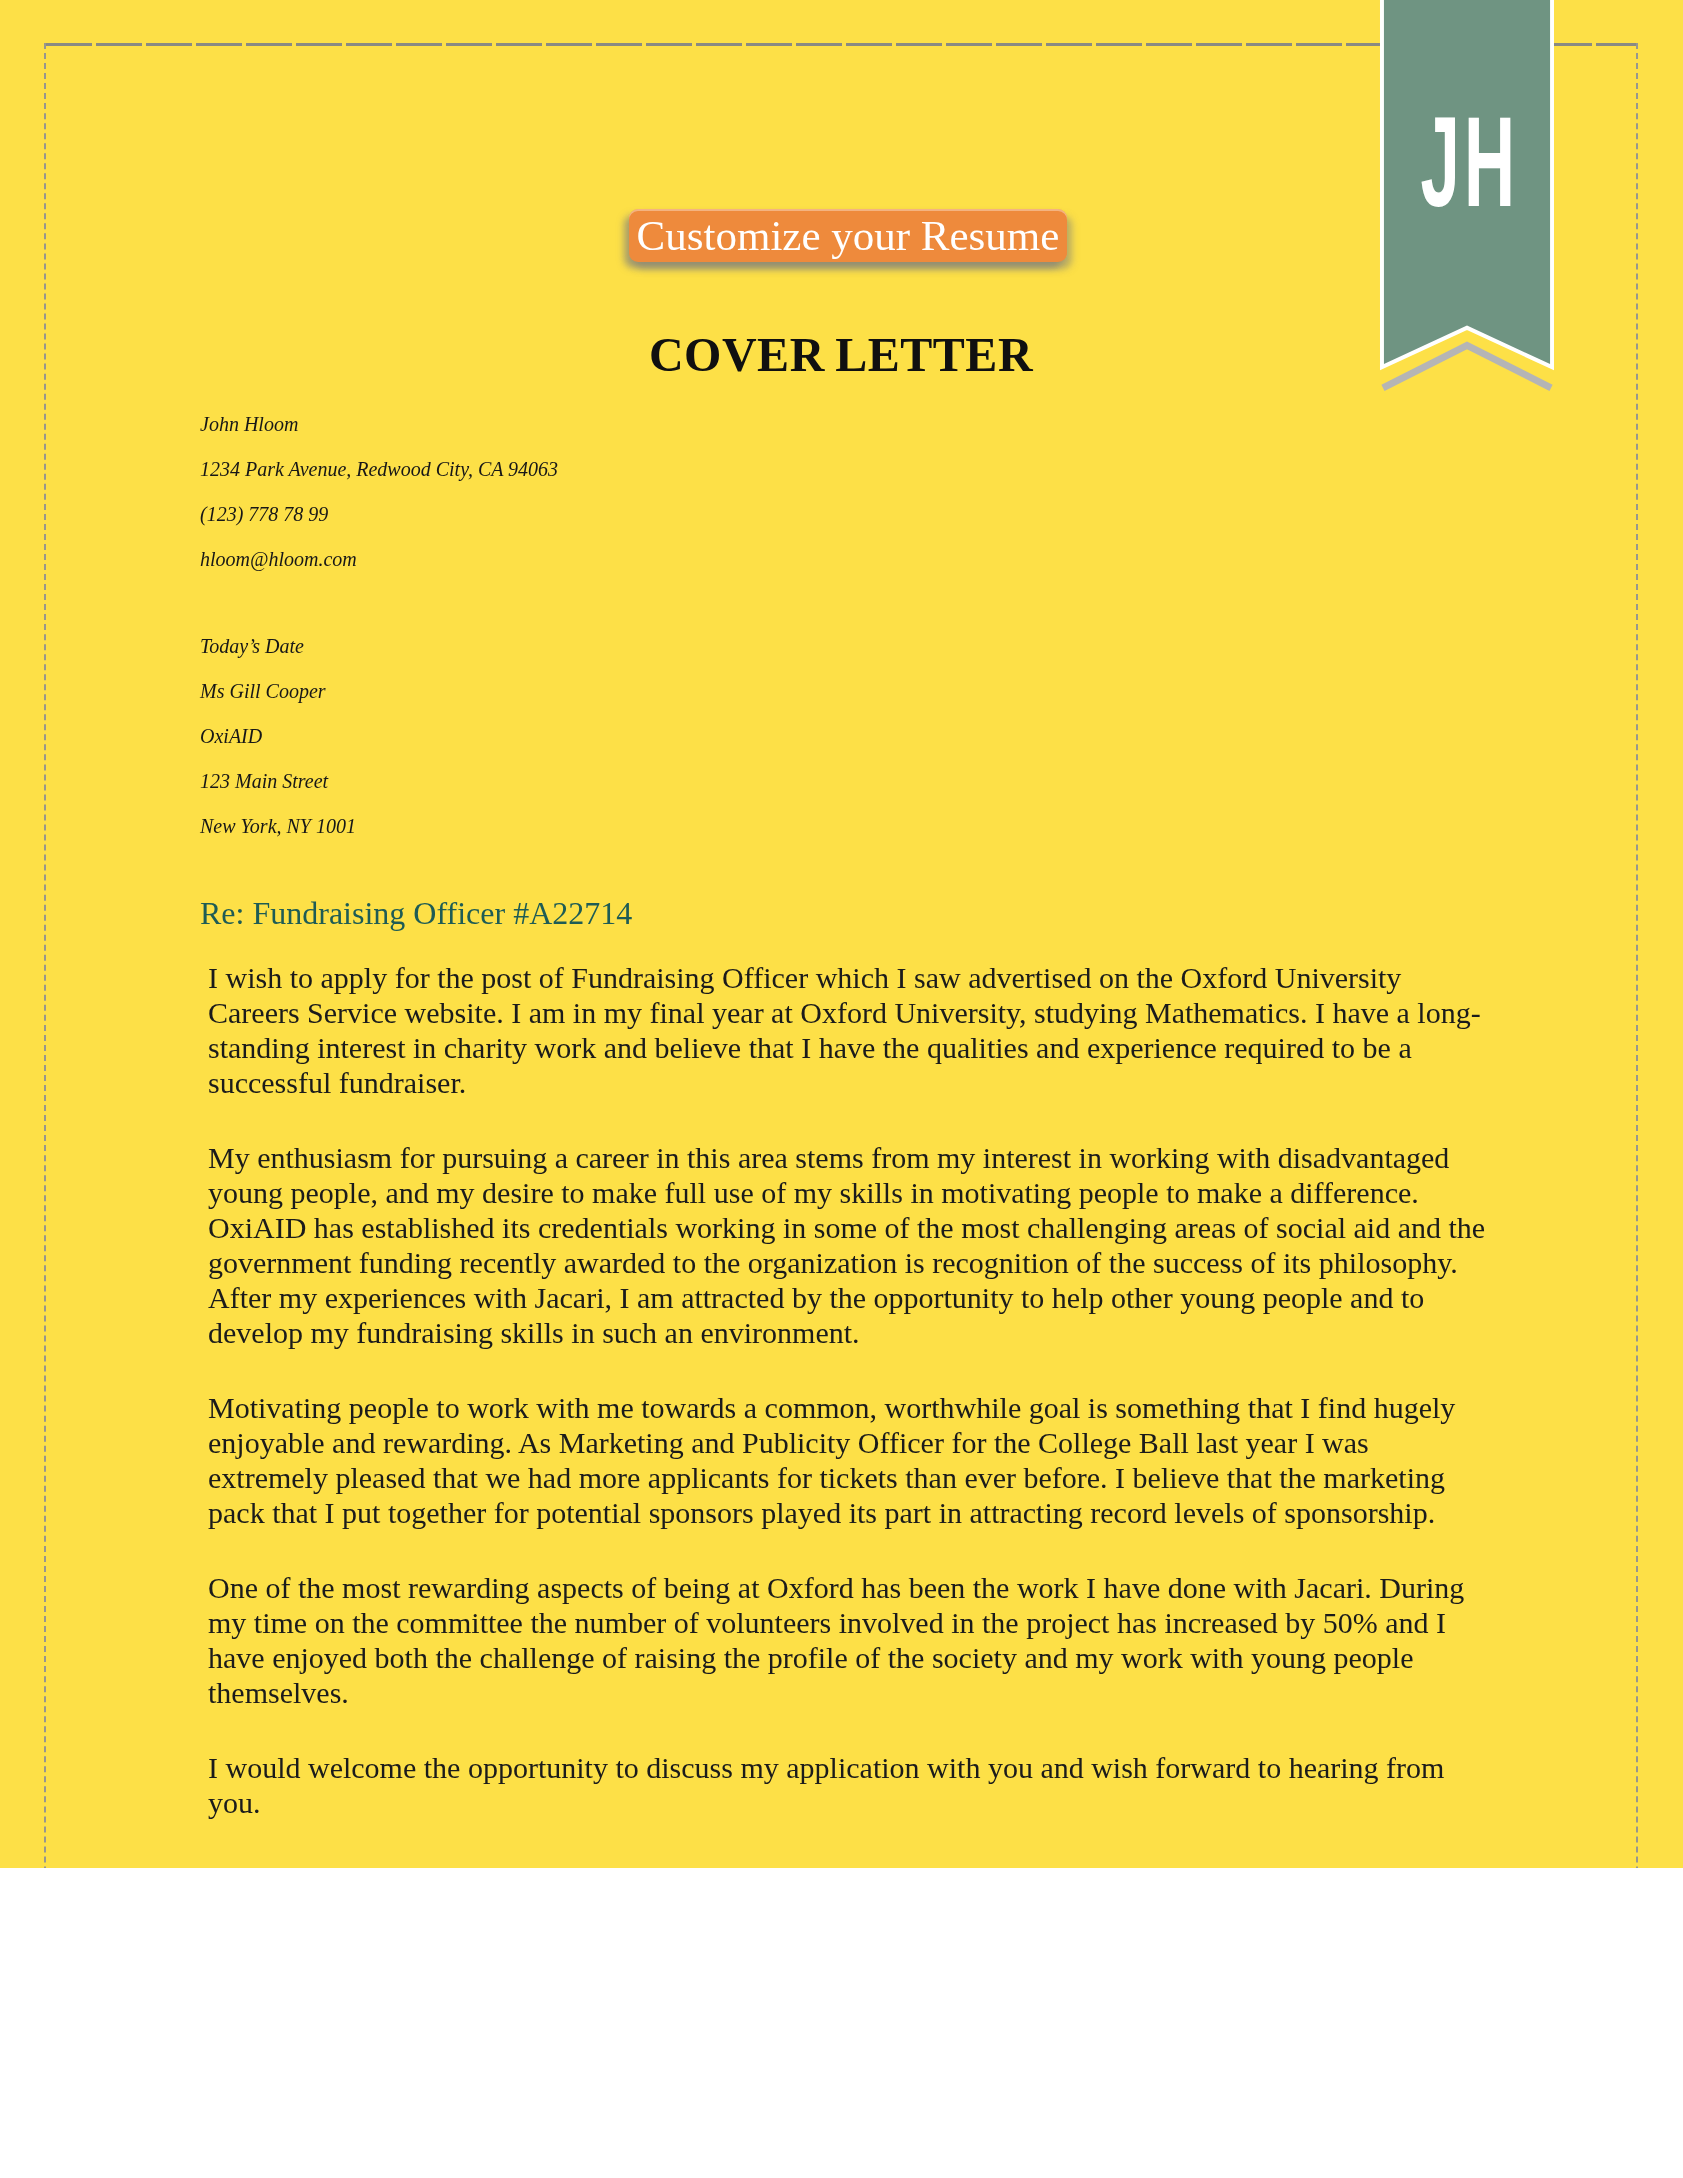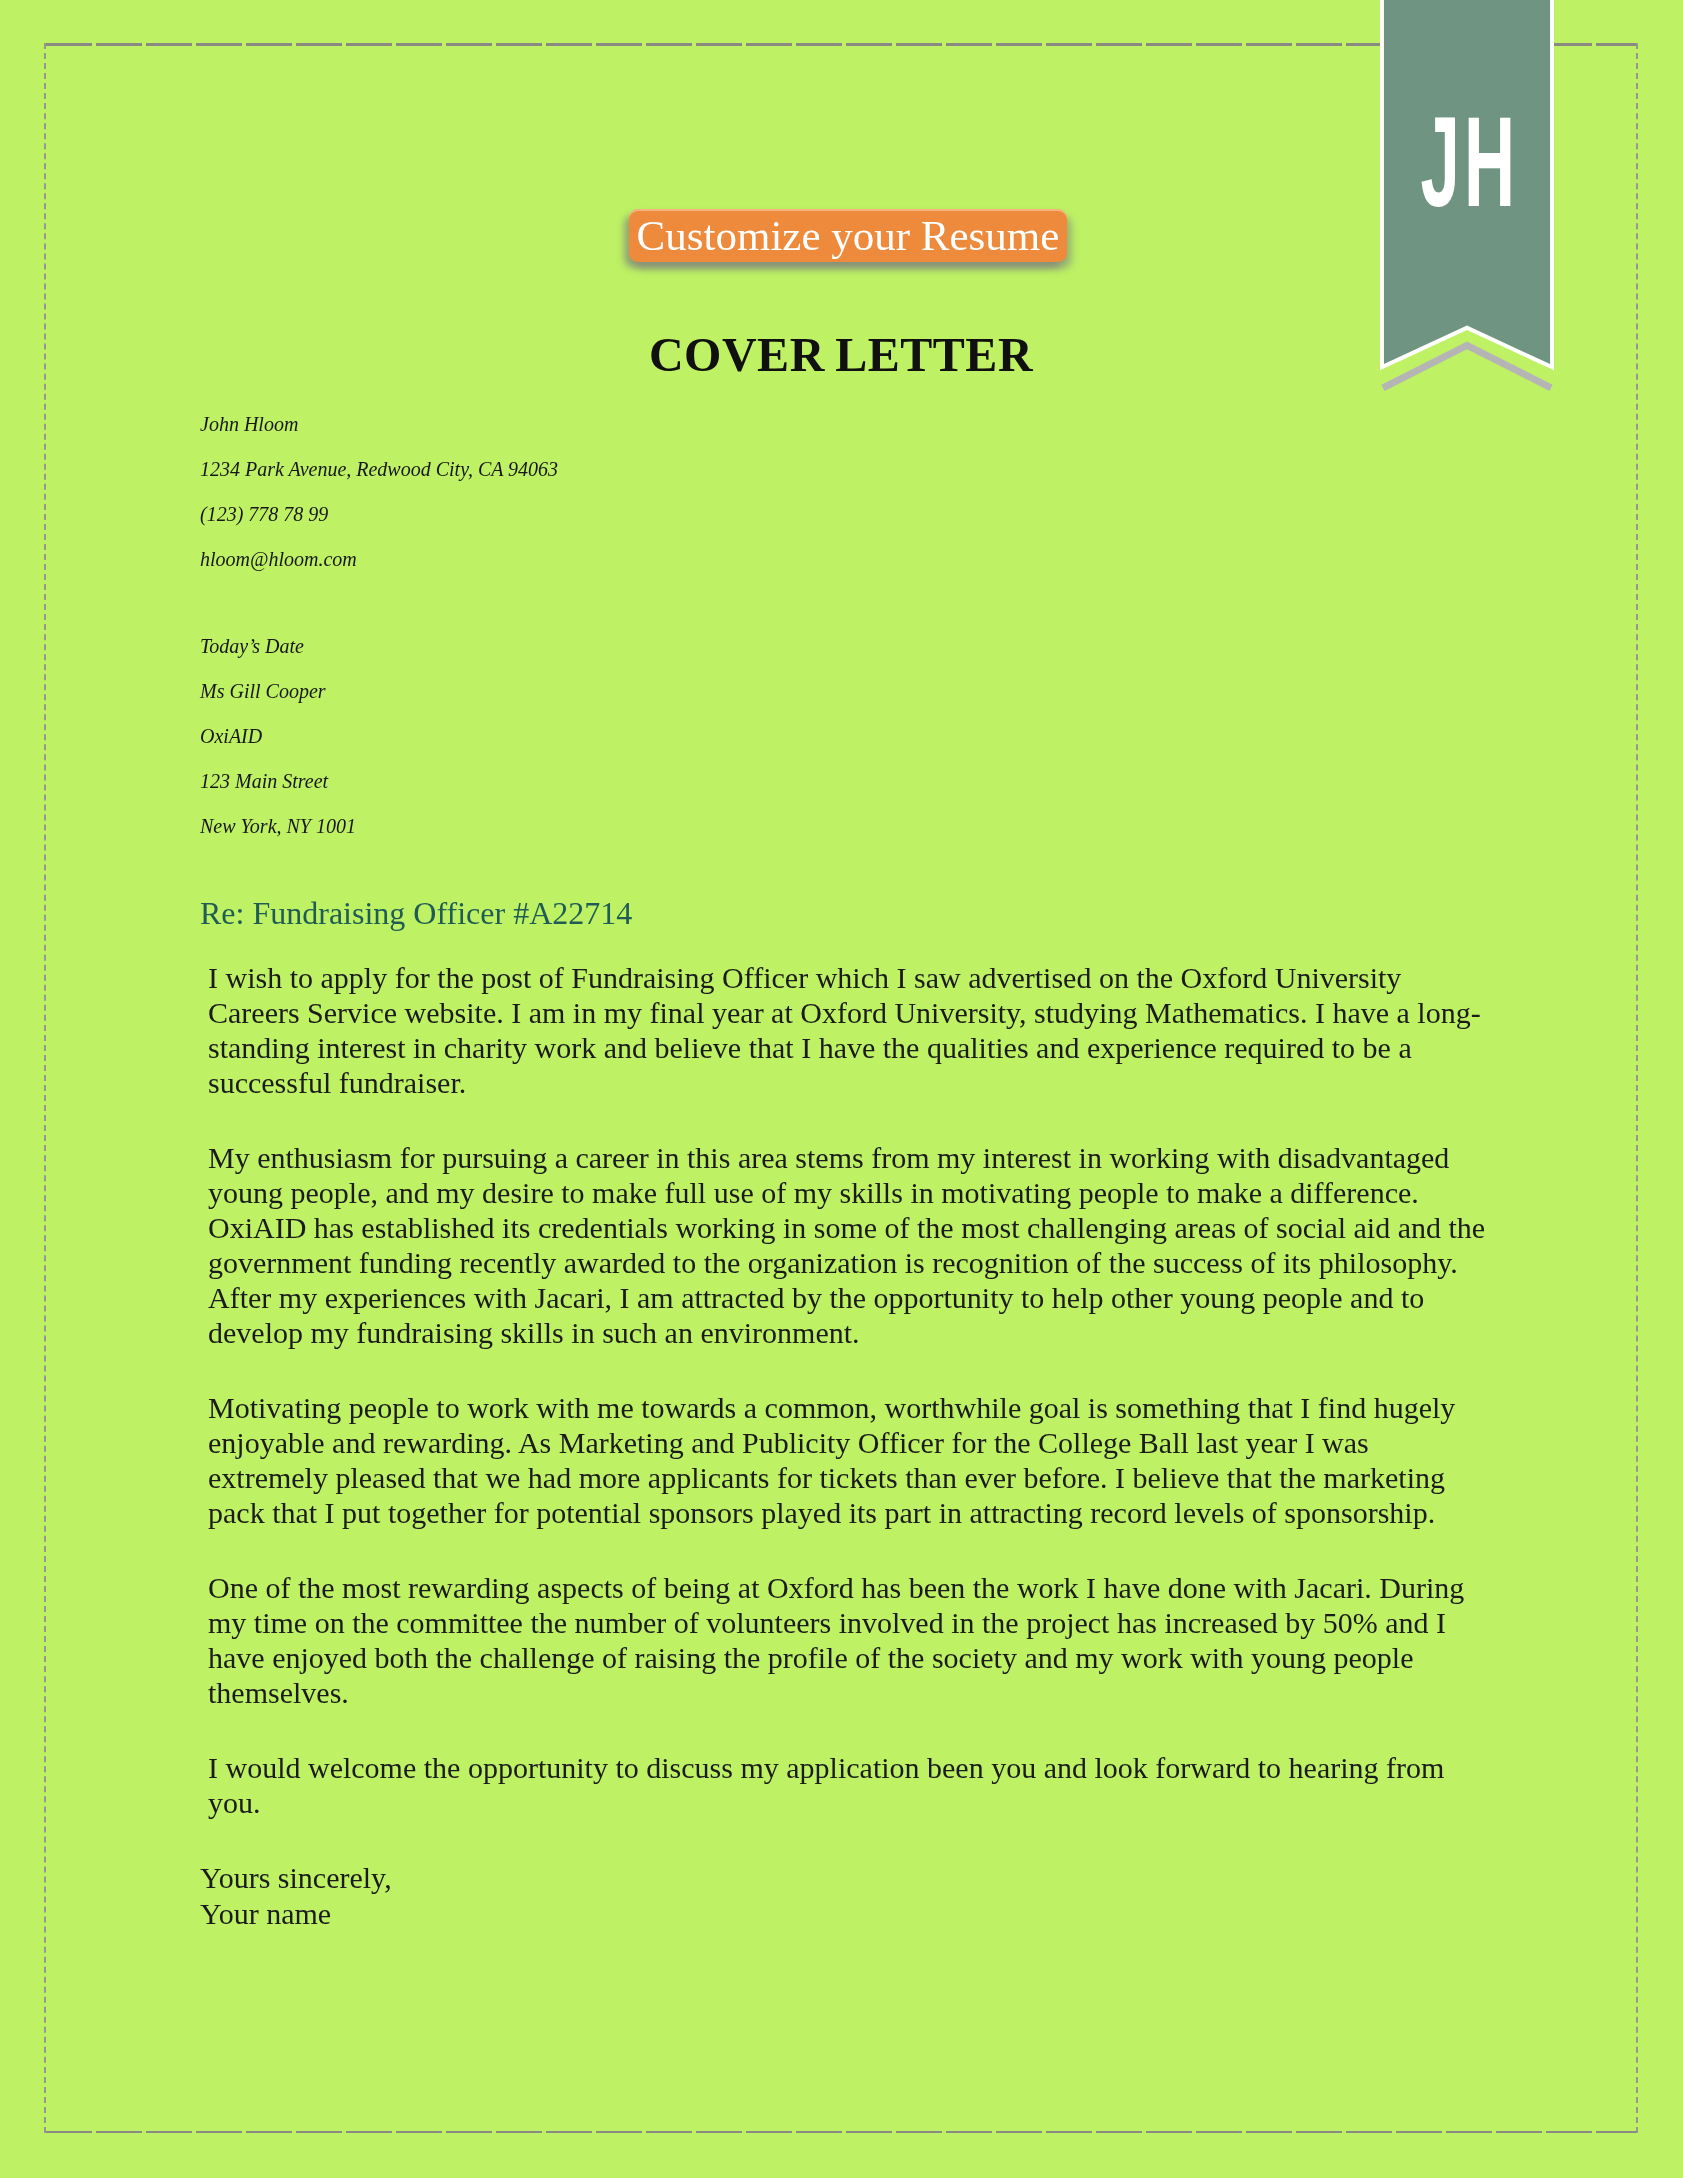--- a/index.html
+++ b/index.html
@@ -1,17 +1,17 @@
 <!DOCTYPE html>
 <html><head>
 <meta charset="utf-8">
 <style>
   html,body{margin:0;padding:0;background:#ffffff;}
   .canvas{
-    position:relative;width:1683px;height:2178px;background:#bef264;overflow:hidden;
+    position:relative;width:1683px;height:1868px;background:#fde047;overflow:hidden;
     font-family:"Liberation Serif","DejaVu Serif",serif;color:#1b1b1b;
   }
   
   .page-frame{
     position:absolute;left:44px;top:43px;width:1594px;height:2090px;
     border-left:2px dashed #97978e;border-right:2px dashed #97978e;
     box-sizing:border-box;
   }
   .edge-top,.edge-bottom{
     position:absolute;left:0;right:0;height:3px;
@@ -81,21 +81,21 @@
     <div>123 Main Street</div>
     <div>New York, NY 1001</div>
   </div>
 
   <div class="letter-body">
     <p class="subject-line">Re: Fundraising Officer #A22714</p>
     <p class="para">I wish to apply for the post of Fundraising Officer which I saw advertised on the Oxford University Careers Service website. I am in my final year at Oxford University, studying Mathematics. I have a long-standing interest in charity work and believe that I have the qualities and experience required to be a successful fundraiser.</p>
     <p class="para">My enthusiasm for pursuing a career in this area stems from my interest in working with disadvantaged young people, and my desire to make full use of my skills in motivating people to make a difference. OxiAID has established its credentials working in some of the most challenging areas of social aid and the government funding recently awarded to the organization is recognition of the success of its philosophy. After my experiences with Jacari, I am attracted by the opportunity to help other young people and to develop my fundraising skills in such an environment.</p>
     <p class="para">Motivating people to work with me towards a common, worthwhile goal is something that I find hugely enjoyable and rewarding. As Marketing and Publicity Officer for the College Ball last year I was extremely pleased that we had more applicants for tickets than ever before. I believe that the marketing pack that I put together for potential sponsors played its part in attracting record levels of sponsorship.</p>
     <p class="para">One of the most rewarding aspects of being at Oxford has been the work I have done with Jacari. During my time on the committee the number of volunteers involved in the project has increased by 50% and I have enjoyed both the challenge of raising the profile of the society and my work with young people themselves.</p>
-    <p class="para">I would welcome the opportunity to discuss my application been you and look forward to hearing from you.</p>
+    <p class="para">I would welcome the opportunity to discuss my application with you and wish forward to hearing from you.</p>
     <div class="closing">
       <div>Yours sincerely,</div>
       <div>Your name</div>
     </div>
   </div>
 
 </div>
 
 
 </body></html>

